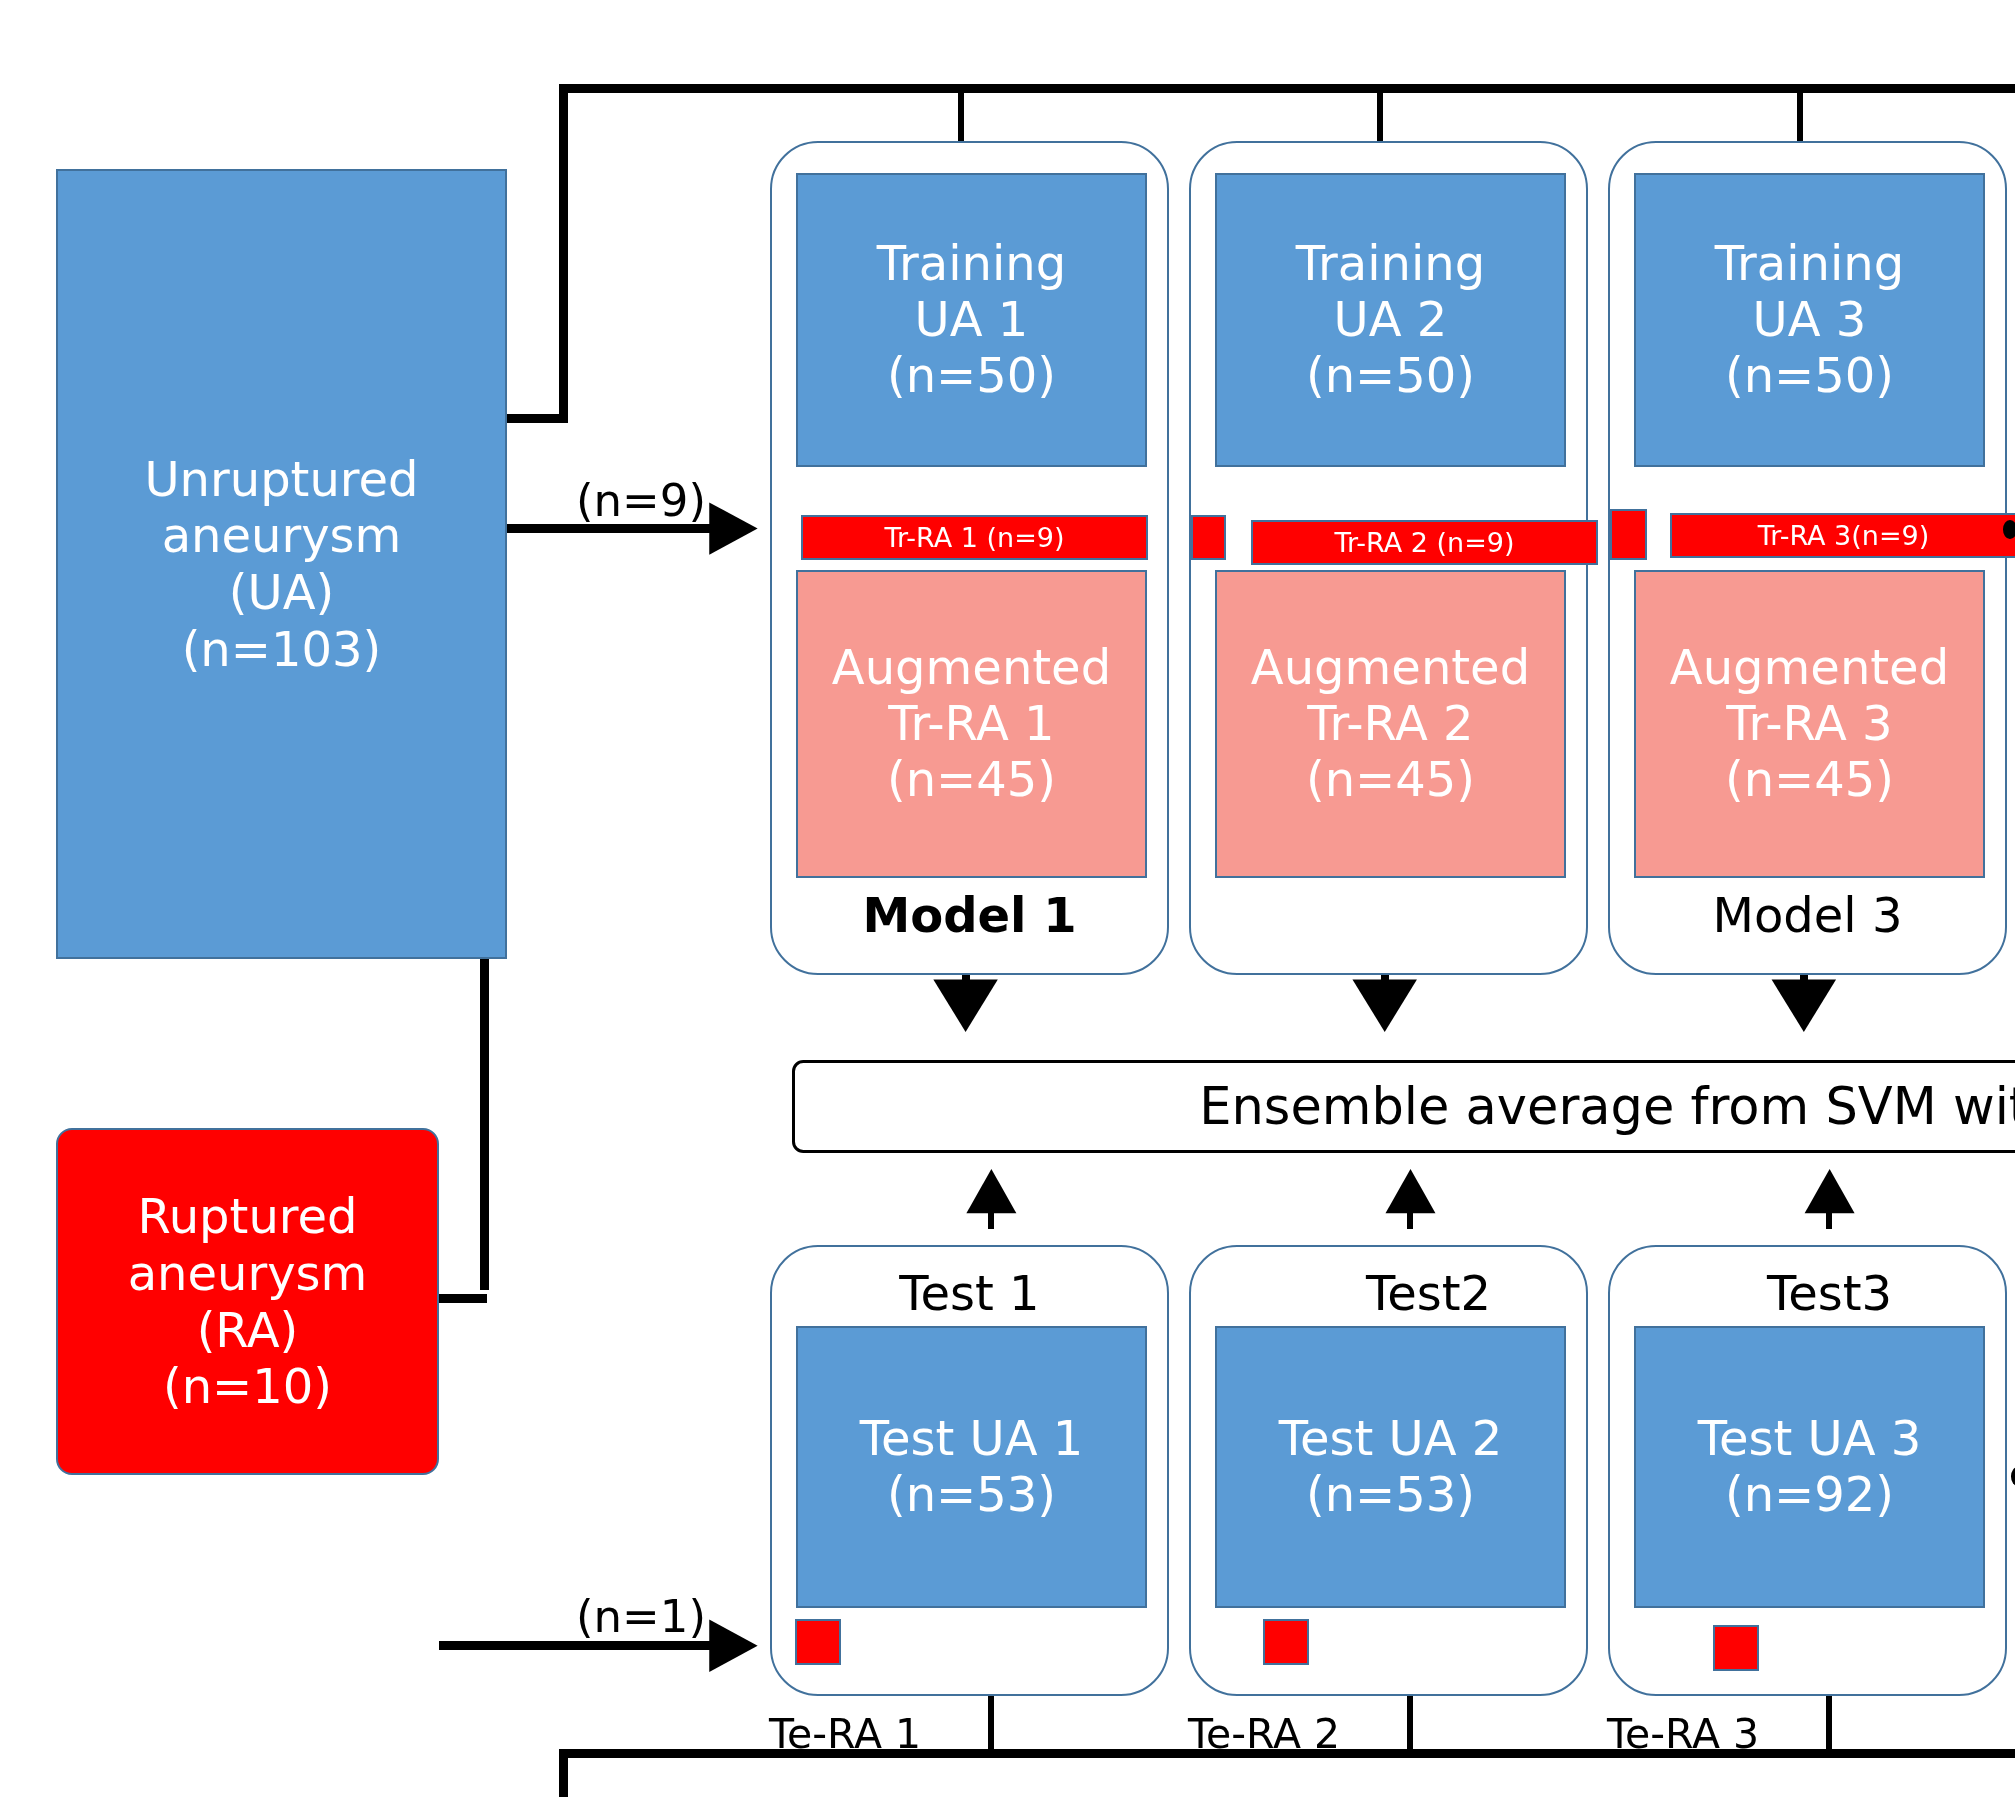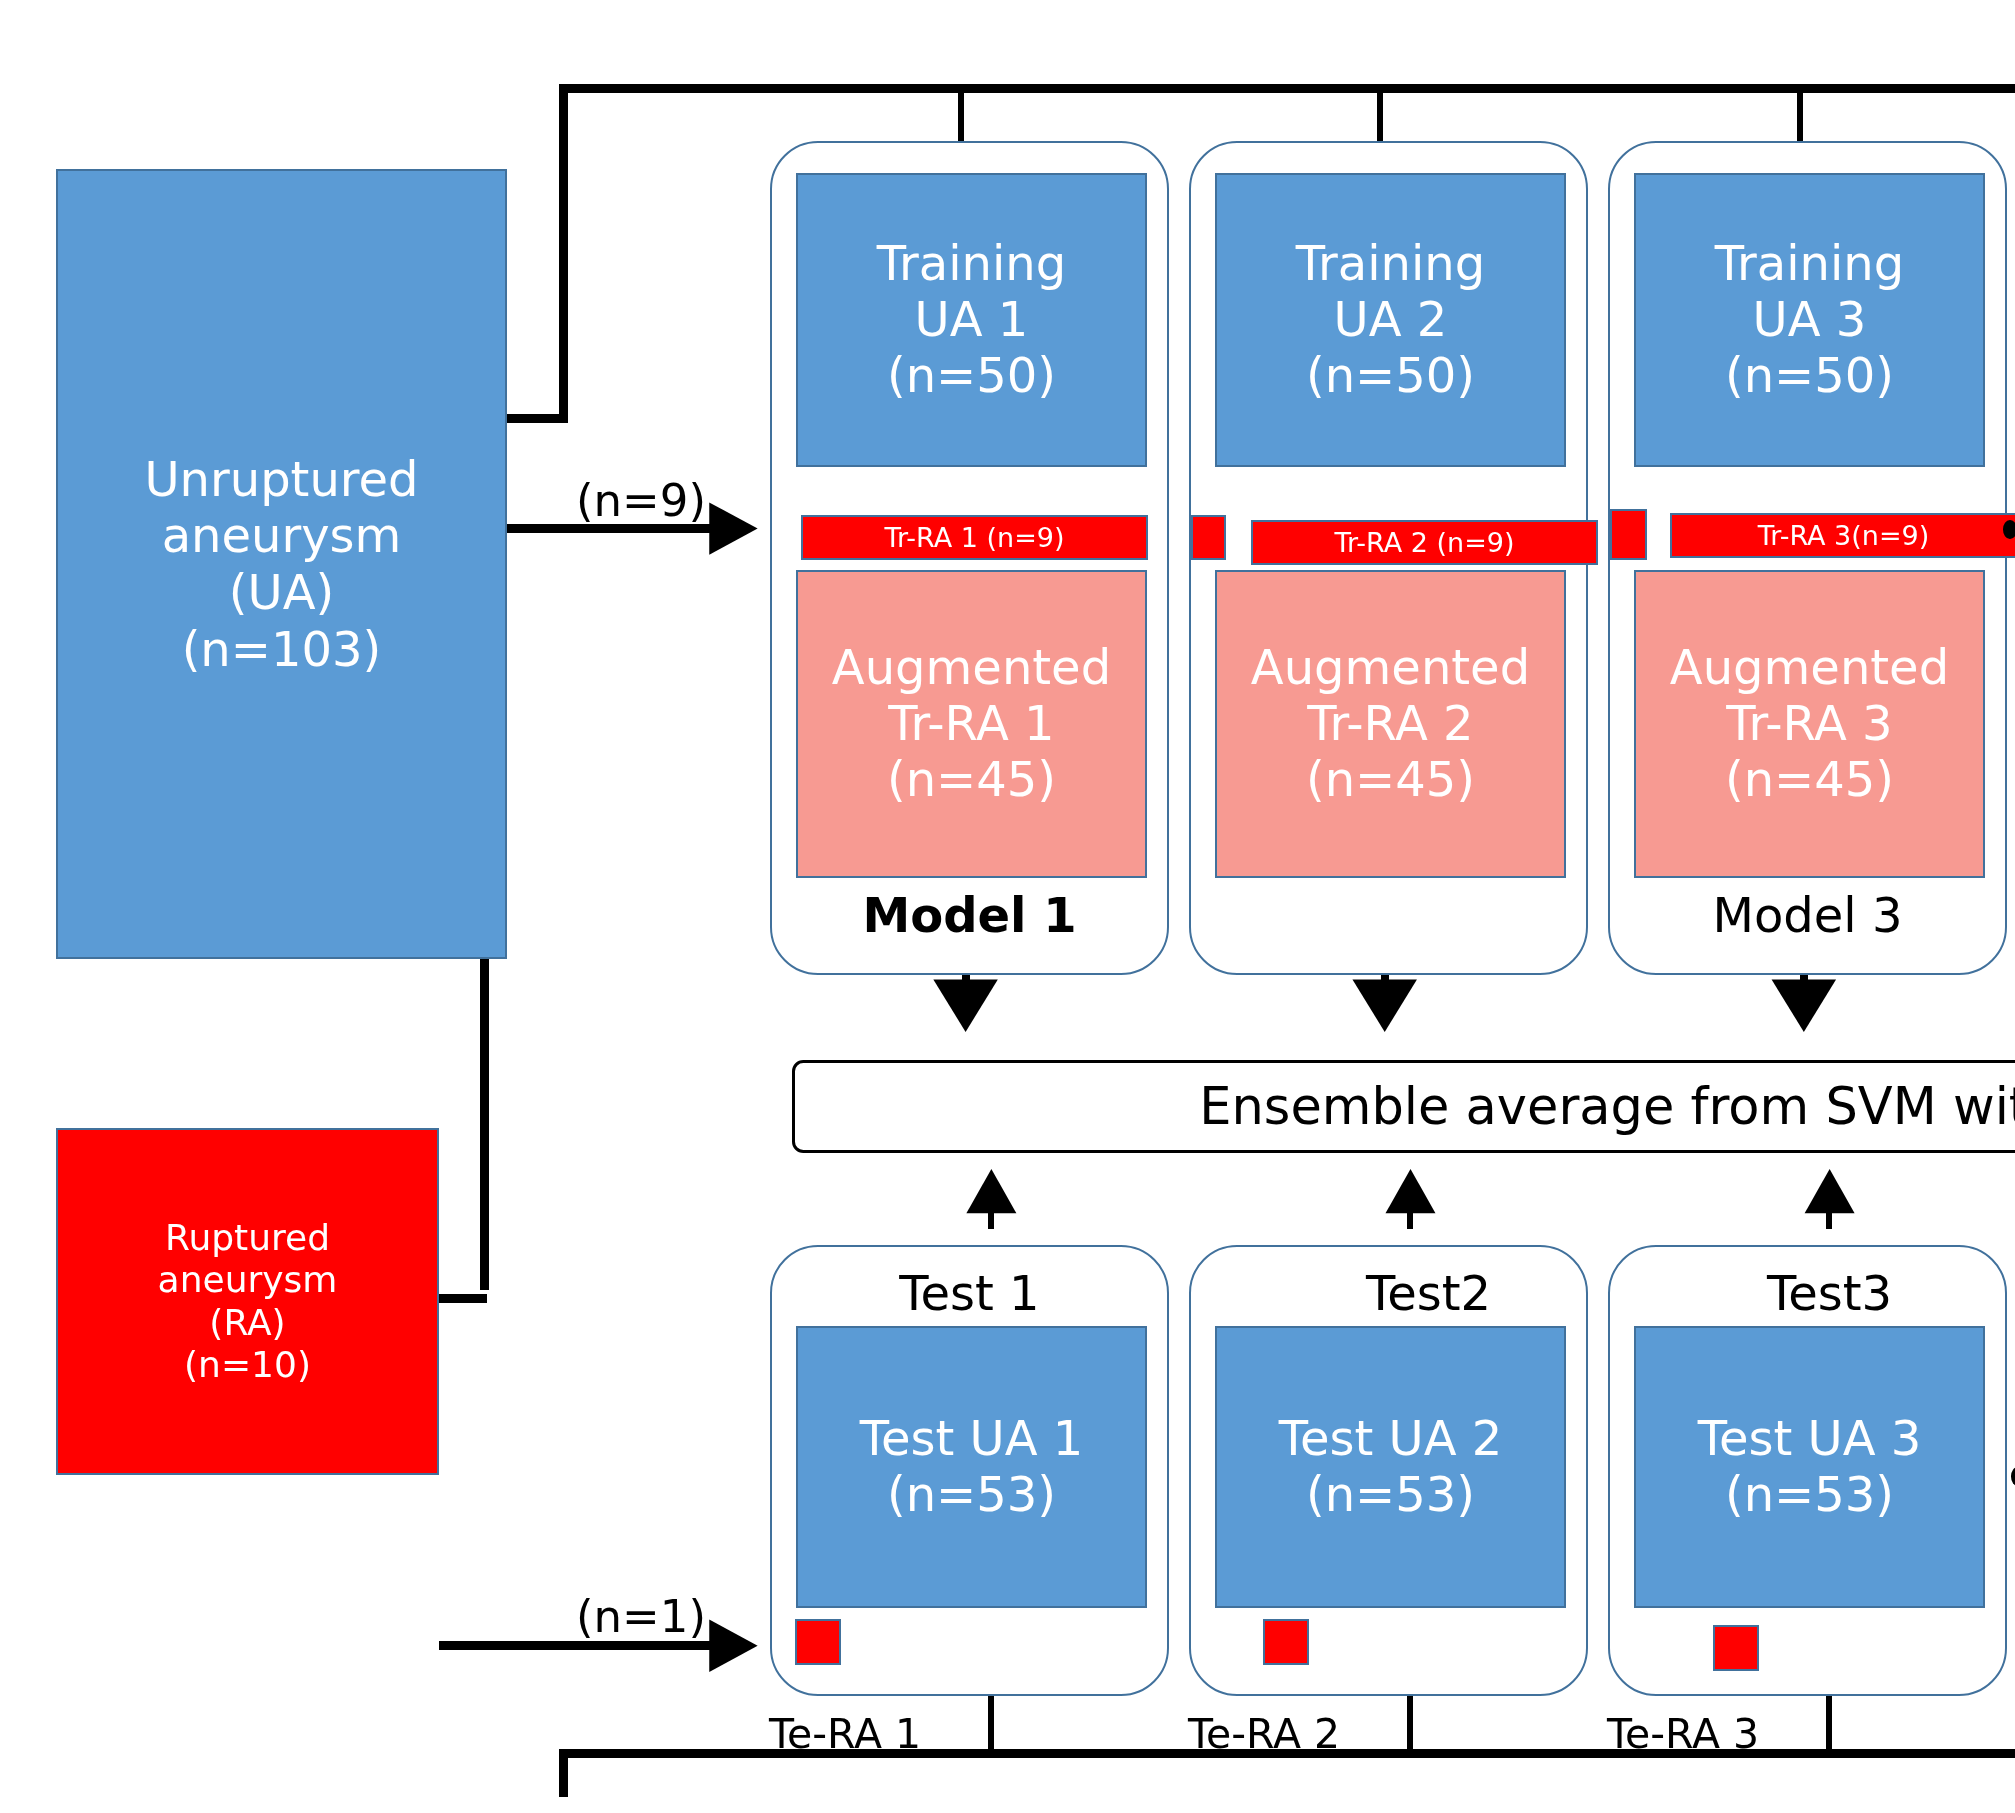--- a/index.html
+++ b/index.html
@@ -142,21 +142,21 @@
     <polygon points="5970,4030 5912,4140 6028,4140"></polygon>
 
     <polygon points="7342,3190 7262,3060 7422,3060"></polygon>
   </svg>
 
   <div class="abs srcbox src-ua" style="left:56px;top:169px;width:451px;height:790px;font-size:48px;">Unruptured
 aneurysm
 (UA)
 (n=103)</div>
 
-  <div class="abs srcbox src-ra" style="left:56px;top:1128px;width:383px;height:347px;font-size:36px;">Ruptured
+  <div class="abs srcbox src-ra" style="left:56px;top:1128px;width:383px;height:347px;font-size:48px;border-radius:16px;">Ruptured
 aneurysm
 (RA)
 (n=10)</div>
 
   <div class="cap" style="left:576px;top:474px;font-size:45px;">(n=9)</div>
   <div class="cap" style="left:576px;top:1590px;font-size:45px;">(n=1)</div>
 
   <div class="abs rrect" style="left:770px;top:141px;width:399px;height:834px;"></div>
   <div class="abs panel p-blue" style="left:796px;top:173px;width:351px;height:294px;font-size:48px;">Training
 UA 1
@@ -206,21 +206,21 @@
   <div class="abs rrect" style="left:1189px;top:1245px;width:399px;height:451px;"></div>
   <div class="cap cap-c" style="left:1189px;top:1265px;width:399px;font-size:48px;margin-left:40px;">Test2</div>
   <div class="abs panel p-blue" style="left:1215px;top:1326px;width:351px;height:282px;font-size:48px;">Test UA 2
 (n=53)</div>
   <div class="abs tera-sq" style="left:1263px;top:1619px;width:46px;height:46px;"></div>
   <div class="cap" style="left:1188px;top:1710px;font-size:41px;">Te-RA 2</div>
 
   <div class="abs rrect" style="left:1608px;top:1245px;width:399px;height:451px;"></div>
   <div class="cap cap-c" style="left:1608px;top:1265px;width:399px;font-size:48px;padding-left:22px;">Test3</div>
   <div class="abs panel p-blue" style="left:1634px;top:1326px;width:351px;height:282px;font-size:48px;">Test UA 3
-(n=53)</div>
+(n=92)</div>
   <div class="abs tera-sq" style="left:1713px;top:1625px;width:46px;height:46px;"></div>
   <div class="cap" style="left:1607px;top:1710px;font-size:41px;">Te-RA 3</div>
 
   <div class="dots" style="left:2011px;top:1467px;width:129px;height:18.5px;">
     <i></i>
   </div>
 
 </div>
 
 

